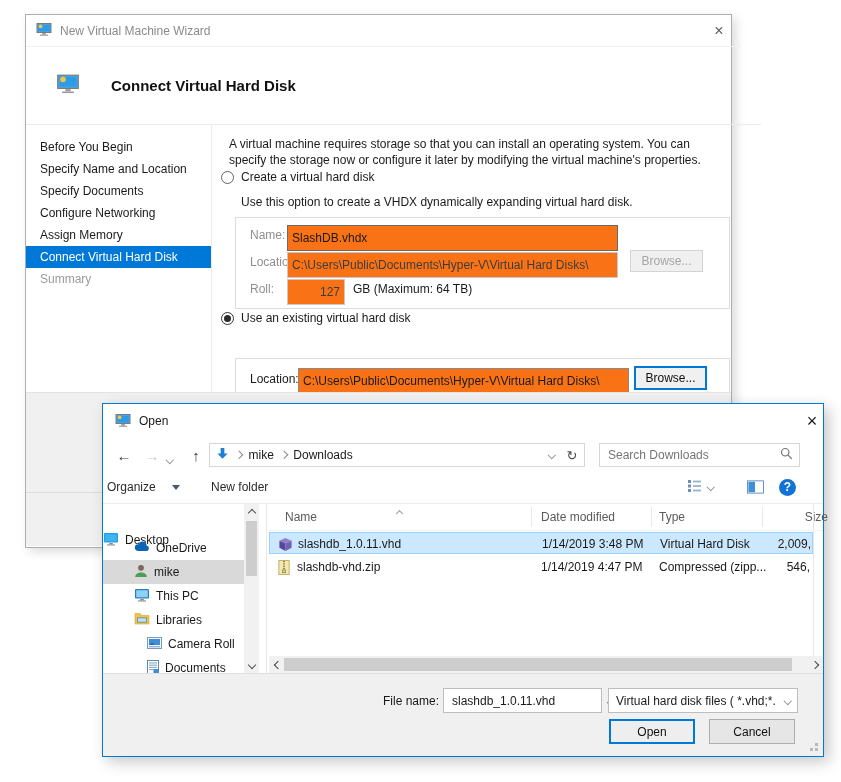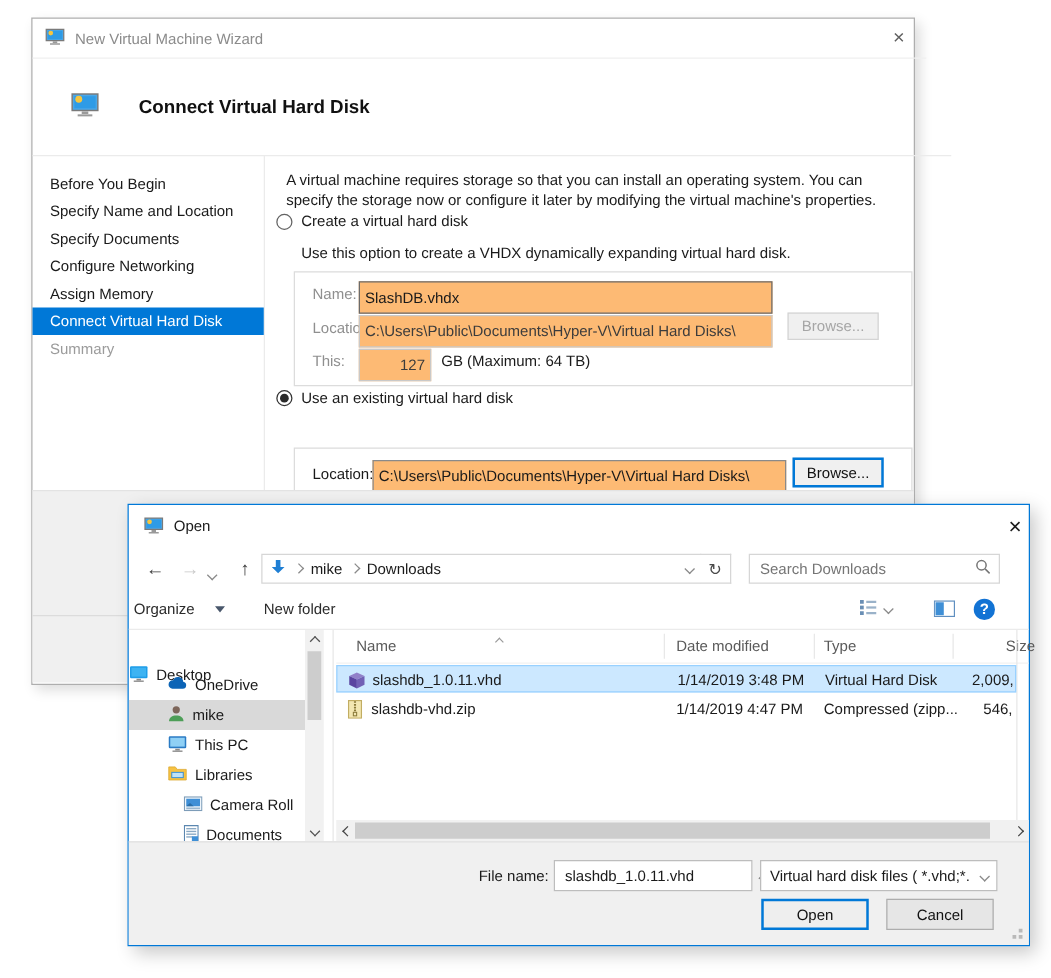--- a/index.html
+++ b/index.html
@@ -10,21 +10,21 @@
 
   
   .chev{display:inline-block;width:6px;height:6px;border-right:1.4px solid #555;border-bottom:1.4px solid #555;}
   .cv-d{transform:rotate(45deg);} .cv-u{transform:rotate(-135deg);}
   .cv-r{transform:rotate(-45deg);} .cv-l{transform:rotate(135deg);}
   .chev.small{width:4.5px;height:4.5px;border-color:#8a8a8a;}
   .tri-d{width:0;height:0;border-left:4px solid transparent;border-right:4px solid transparent;border-top:5px solid #49576b;}
   .radio{width:13px;height:13px;border:1px solid #636363;border-radius:50%;background:#fff;box-sizing:border-box;}
   .radio.sel{border-color:#333;display:flex;align-items:center;justify-content:center;}
   .radio.sel::after{content:"";width:7px;height:7px;background:#2b2b2b;border-radius:50%;}
-  .txt{box-sizing:border-box;border:1px solid #c9c9c9;background:#fdba74;font:12px "Liberation Sans",sans-serif;
+  .txt{box-sizing:border-box;border:1px solid #c9c9c9;background:#f97316;font:12px "Liberation Sans",sans-serif;
        padding:12px 4px;color:#1a1a1a;outline:none;}
   .grip{width:10px;height:10px;}
   .grip i{position:absolute;width:3px;height:3px;background:#b9b9b9;}
 
   
   #wiz{left:25px;top:14px;width:705px;height:532px;background:#fff;border:1px solid #aeaeae;
        box-shadow:4px 4px 10px rgba(0,0,0,.14);}
   #wiz .titlebar{left:0;top:0;width:705px;height:31px;border-bottom:1px solid #f0f0f0;}
   #wiz .titlebar .t{color:#8b8b8b;}
   .closebox{display:flex;align-items:center;justify-content:center;color:#5f5f5f;font-size:16px;cursor:default;}
@@ -142,21 +142,21 @@
         <span>Create a virtual hard disk</span>
       </div>
       <div class="abs" style="left:29px;top:71px;">Use this option to create a VHDX dynamically expanding virtual hard disk.</div>
 
       <div class="abs gbox" style="left:23px;top:93px;width:495px;height:92px;">
         <div class="abs lbl-dis" style="left:14px;top:10px;">Name:</div>
         <input class="abs txt" style="left: 51px; top: 7px; width: 331px; height: 18px; border-color: rgb(107, 107, 107);" value="SlashDB.vhdx">
         <div class="abs lbl-dis" style="left:14px;top:37px;">Location:</div>
         <input class="abs txt" style="left: 51px; top: 34px; width: 331px; height: 18px; color: rgb(60, 60, 60);" value="C:\Users\Public\Documents\Hyper-V\Virtual Hard Disks\">
         <div class="abs btn" style="left:394px;top:32px;width:73px;height:22px;">Browse...</div>
-        <div class="abs lbl-dis" style="left:14px;top:64px;">This:</div>
+        <div class="abs lbl-dis" style="left:14px;top:64px;">Roll:</div>
         <input class="abs txt" style="left: 51px; top: 61px; width: 58px; height: 18px; text-align: right; color: rgb(60, 60, 60);" value="127">
         <div class="abs" style="left:117px;top:64px;">GB (Maximum: 64 TB)</div>
       </div>
 
       <div class="abs flex" style="left:9px;top:187px;gap:7px;">
         <span class="radio sel"></span>
         <span>Use an existing virtual hard disk</span>
       </div>
 
       <div class="abs gbox" style="left:23px;top:234px;width:495px;height:40px;">

